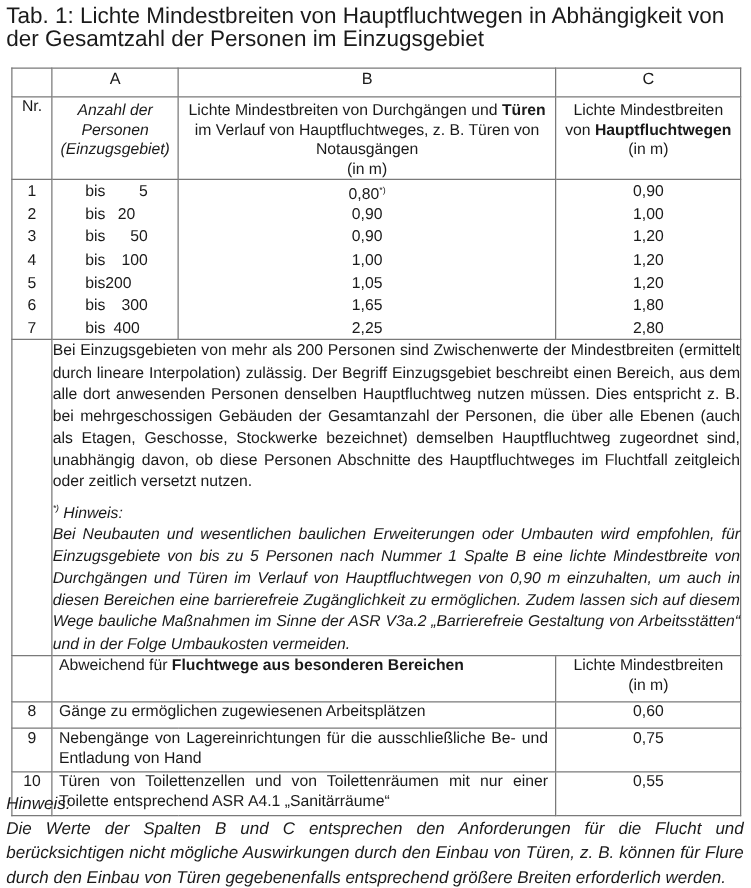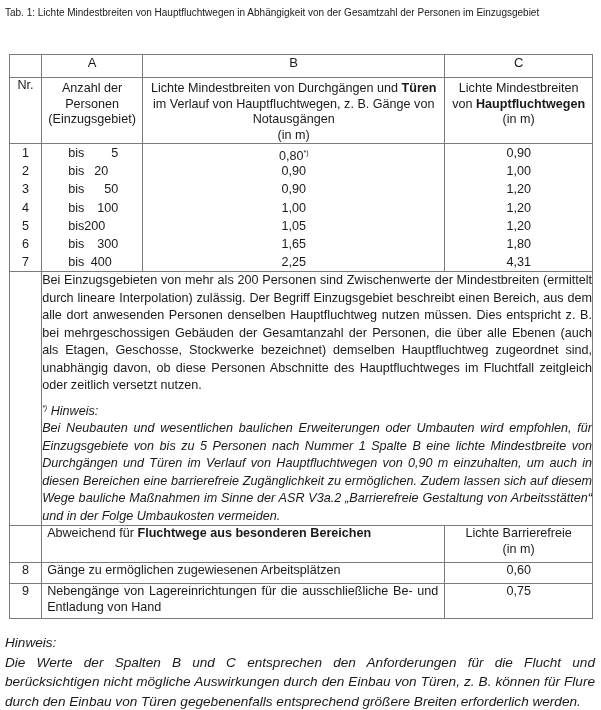--- a/index.html
+++ b/index.html
@@ -2,21 +2,21 @@
 <html><head>
 <meta charset="utf-8">
 <style>
   html, body { margin: 0; padding: 0; background: #ffffff; }
   body {
     width: 601px; height: 710px; overflow: hidden; position: relative;
     font-family: "Liberation Sans", sans-serif; color: #1a1a1a;
   }
   .title {
     position: absolute; left: 5px; top: 3px; width: 592px;
-    font-size: 10px; line-height: 19px;
+    font-size: 18px; line-height: 19px;
   }
   table.main {
     position: absolute; left: 9px; top: 54px; width: 584px;
     border-collapse: collapse; font-size: 12.6px; line-height: 15.5px;
   }
   table.main td {
     border: 1px solid #7a7a7a; padding: 0; vertical-align: top;
   }
   .c { text-align: center; }
   .b { font-weight: bold; }
@@ -59,25 +59,25 @@
   </colgroup>
   <tbody>
       <tr class="hdr">
     <td class="c"></td>
     <td class="c">A</td>
     <td class="c">B</td>
     <td class="c">C</td>
   </tr>
   <tr class="hdr2">
     <td class="c">Nr.</td>
-    <td class="c" style="padding:3px 6px 0 6px;">
+    <td class="c" style="padding:3px 6px 0 6px;font-style:italic;">
       <span>Anzahl der Personen (Einzugsgebiet)</span>
     </td>
     <td class="c" style="padding:3px 2px 0 2px;">
-      <span>Lichte Mindestbreiten von Durchgängen und </span><span class="b">Türen</span><span> im Verlauf von Hauptfluchtwegen, z. B. Gänge von Notausgängen</span><br>
+      <span>Lichte Mindestbreiten von Durchgängen und </span><span class="b">Türen</span><span> im Verlauf von Hauptfluchtweges, z. B. Türen von Notausgängen</span><br>
       <span>(in m)</span>
     </td>
     <td class="c" style="padding:3px 2px 0 2px;">
       <span>Lichte Mindestbreiten von </span><span class="b">Hauptfluchtwegen</span><br>
       <span>(in m)</span>
     </td>
   </tr>
   <tr class="data">
     <td class="c datarows">
       <div>1</div>
@@ -106,45 +106,50 @@
       <div><span>1,65</span></div>
       <div><span>2,25</span></div>
     </td>
     <td class="c datarows">
       <div>0,90</div>
       <div>1,00</div>
       <div>1,20</div>
       <div>1,20</div>
       <div>1,20</div>
       <div>1,80</div>
-      <div>4,31</div>
+      <div>2,80</div>
     </td>
   </tr>
   <tr>
     <td></td>
     <td colspan="3" class="note">
       <p>Bei Einzugsgebieten von mehr als 200 Personen sind Zwischenwerte der Mindestbreiten (ermittelt durch lineare Interpolation) zulässig. Der Begriff Einzugsgebiet beschreibt einen Bereich, aus dem alle dort anwesenden Personen denselben Hauptfluchtweg nutzen müssen. Dies entspricht z. B. bei mehrgeschossigen Gebäuden der Gesamtanzahl der Personen, die über alle Ebenen (auch als Etagen, Geschosse, Stockwerke bezeichnet) demselben Hauptfluchtweg zugeordnet sind, unabhängig davon, ob diese Personen Abschnitte des Hauptfluchtweges im Fluchtfall zeitgleich oder zeitlich versetzt nutzen.</p>
       <p class="it hw"><sup>*)</sup><span> Hinweis:</span></p>
       <p class="it">Bei Neubauten und wesentlichen baulichen Erweiterungen oder Umbauten wird empfohlen, für Einzugsgebiete von bis zu 5 Personen nach Nummer 1 Spalte B eine lichte Mindestbreite von Durchgängen und Türen im Verlauf von Hauptfluchtwegen von 0,90 m einzuhalten, um auch in diesen Bereichen eine barrierefreie Zugänglichkeit zu ermöglichen. Zudem lassen sich auf diesem Wege bauliche Maßnahmen im Sinne der ASR V3a.2 „Barrierefreie Gestaltung von Arbeitsstätten“ und in der Folge Umbaukosten vermeiden.</p>
     </td>
   </tr>
   <tr class="sub">
     <td></td>
     <td colspan="2" class="left"><span>Abweichend für </span><span class="b">Fluchtwege aus besonderen Bereichen</span></td>
-    <td class="c"><span>Lichte Barrierefreie</span><br><span>(in m)</span></td>
+    <td class="c"><span>Lichte Mindestbreiten</span><br><span>(in m)</span></td>
   </tr>
   <tr class="r8">
     <td class="c">8</td>
     <td colspan="2" class="left">Gänge zu ermöglichen zugewiesenen Arbeitsplätzen</td>
     <td class="c">0,60</td>
   </tr>
   <tr class="r9">
     <td class="c">9</td>
     <td colspan="2" class="left" style="text-align:justify;text-align-last:left;">Nebengänge von Lagereinrichtungen für die ausschließliche Be- und Entladung von Hand</td>
     <td class="c">0,75</td>
   </tr>
+  <tr class="r10">
+    <td class="c">10</td>
+    <td colspan="2" class="left">Türen von Toilettenzellen und von Toilettenräumen mit nur einer Toilette entsprechend ASR A4.1 „Sanitärräume“</td>
+    <td class="c">0,55</td>
+  </tr>
 </tbody>
   </table>
 
 <div class="footer">
   <p>Hinweis:</p>
   <p>Die Werte der Spalten B und C entsprechen den Anforderungen für die Flucht und berücksichtigen nicht mögliche Auswirkungen durch den Einbau von Türen, z. B. können für Flure durch den Einbau von Türen gegebenenfalls entsprechend größere Breiten erforderlich werden.</p>
 </div>
 
 </body></html>

